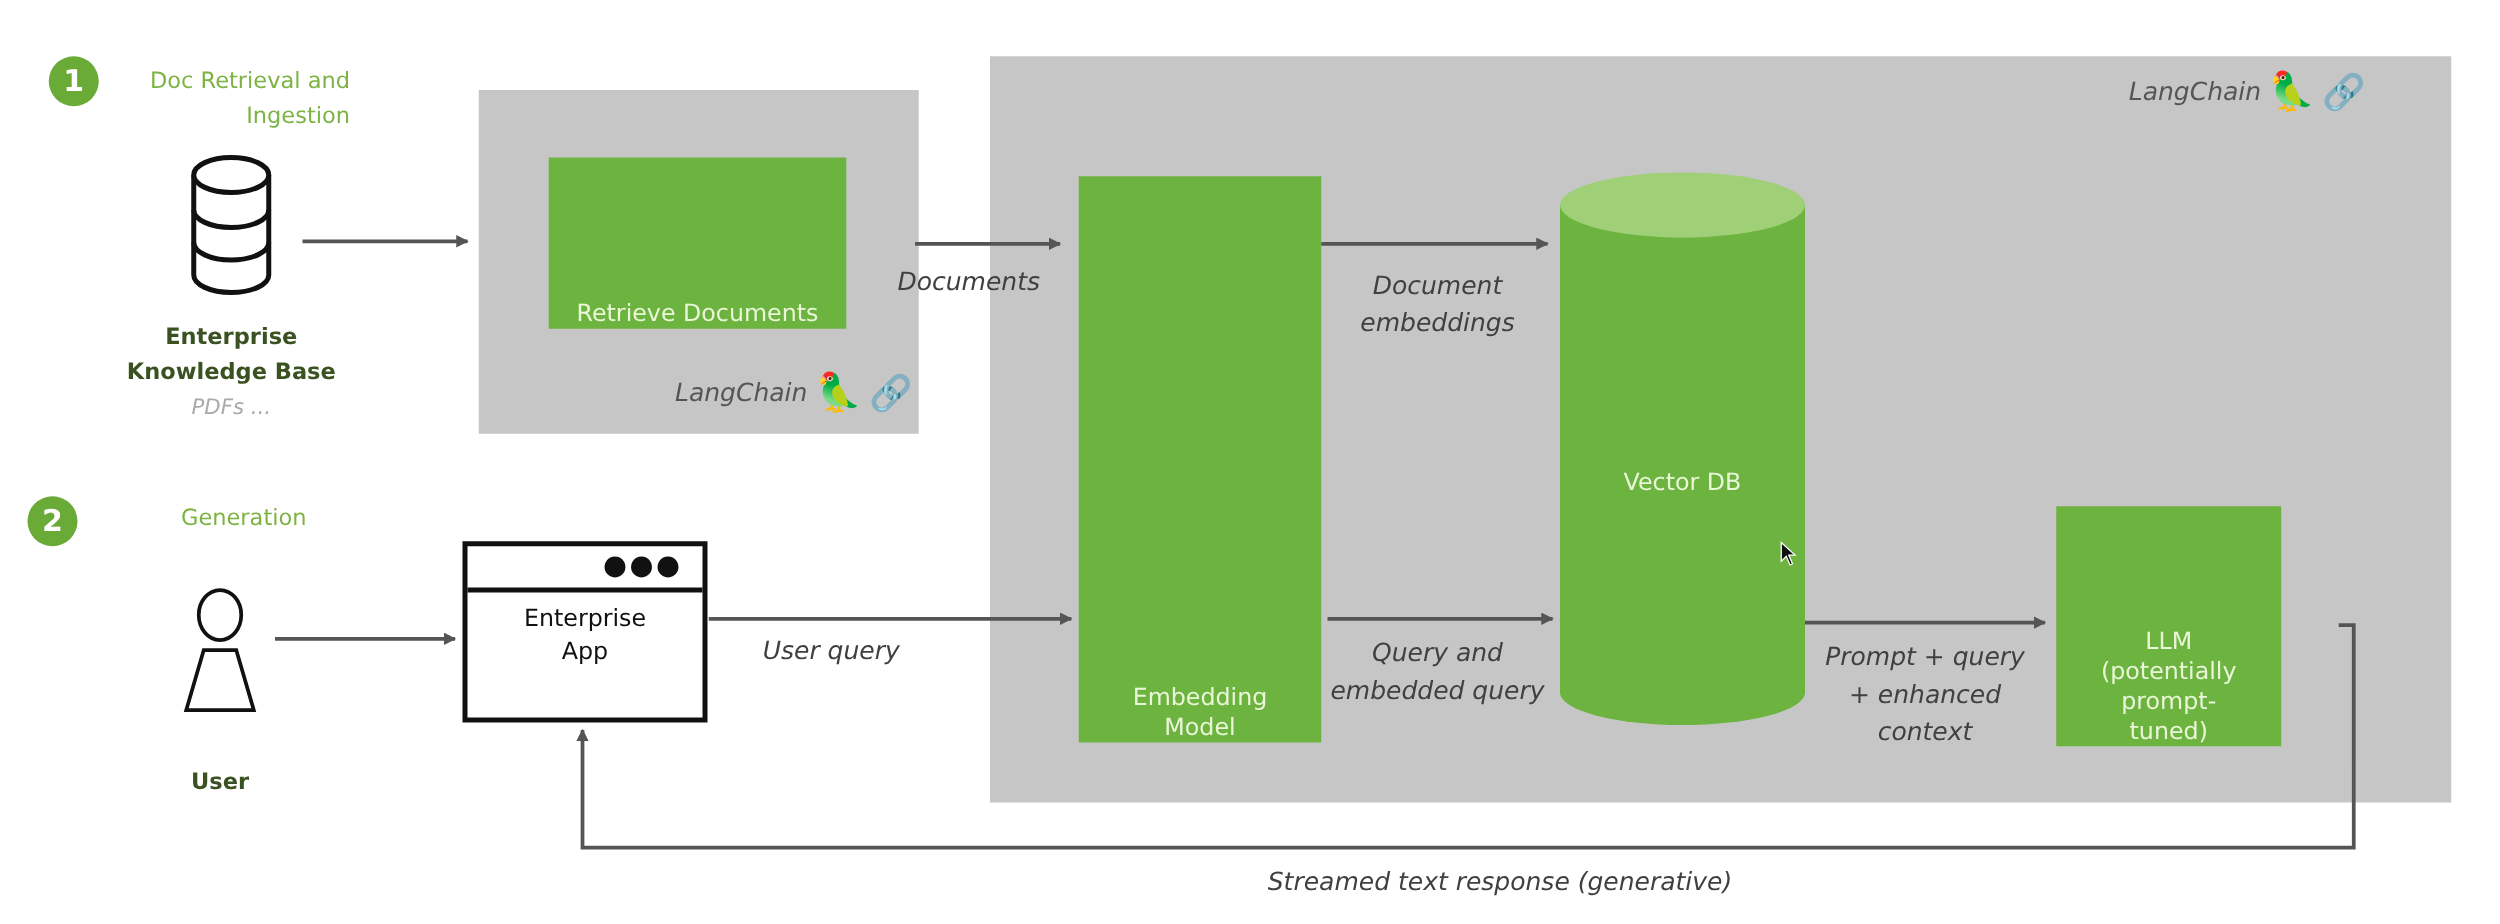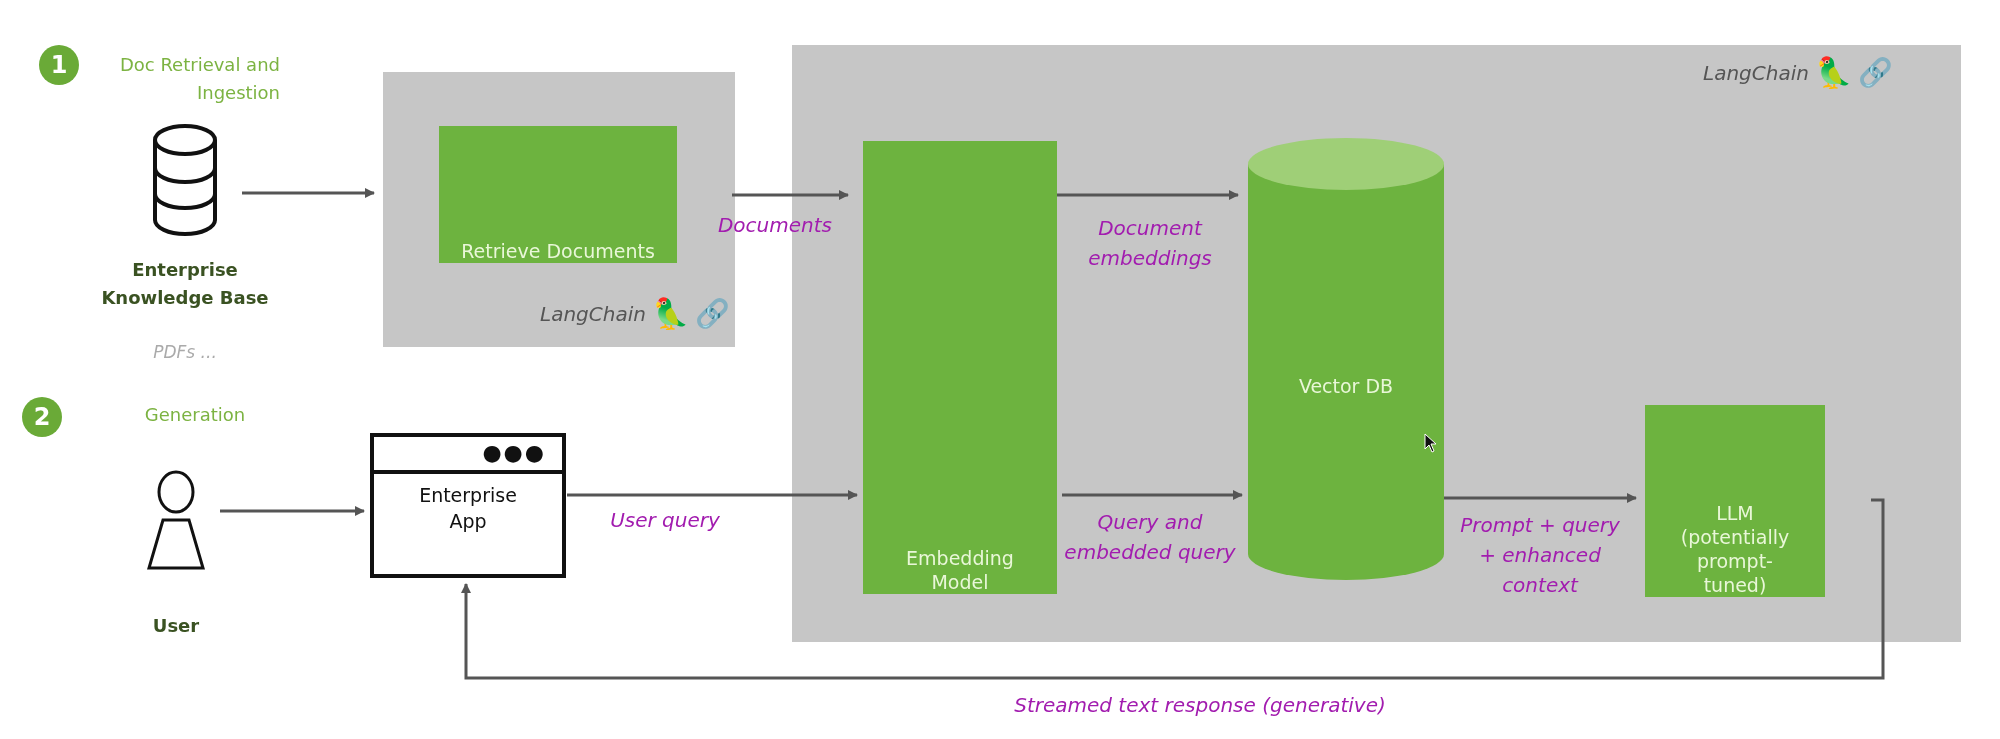--- a/index.html
+++ b/index.html
@@ -7,21 +7,21 @@
          font-family: "DejaVu Sans", "Liberation Sans", sans-serif; }
   .abs { position: absolute; }
   .panel { position: absolute; background: #c6c6c6; }
   .gbox { position: absolute; background: #6db33f; color: #e9f7d8;
           display: flex; align-items: flex-end; justify-content: center;
           text-align: center; font-size: 19px; line-height: 24px; }
   .step-badge { position: absolute; width: 40px; height: 40px; border-radius: 50%;
                 background: #6aaa37; color: #fff; font-size: 24px; font-weight: bold;
                 display: flex; align-items: center; justify-content: center; }
   .step-title { position: absolute; color: #7cb342; font-size: 18px; line-height: 28px; text-align: center; }
-  .label-it { position: absolute; color: #a21caf; font-style: italic; font-size: 20px;
+  .label-it { position: absolute; color: #404040; font-style: italic; font-size: 20px;
               line-height: 30px; text-align: center; }
   .bold-dark { position: absolute; color: #3a5222; font-weight: bold; font-size: 18px;
                line-height: 28px; text-align: center; }
   .lc { position: absolute; display: flex; align-items: center; gap: 6px; }
   .lc-text { color: #555; font-style: italic; font-size: 20px; }
   svg.overlay { position: absolute; left: 0; top: 0; }
 </style>
 </head>
 <body>
 
@@ -43,21 +43,21 @@
     <path d="M5 20 L5 100 A30 14 0 0 0 65 100 L65 20"></path>
     <ellipse cx="35" cy="20" rx="30" ry="14"></ellipse>
     <path d="M5 48 A30 14 0 0 0 65 48" fill="none"></path>
     <path d="M5 74 A30 14 0 0 0 65 74" fill="none"></path>
   </g>
 </svg>
 <div class="bold-dark" style="left:100px;top:256px;width:170px;">
   <div>Enterprise</div>
   <div>Knowledge Base</div>
 </div>
-<div class="abs" style="left:100px;top:316px;width:170px;text-align:center;color:#aaa;font-style:italic;font-size:17px;margin-top:26px;">PDFs ...</div>
+<div class="abs" style="left:100px;top:316px;width:170px;text-align:center;color:#aaa;font-style:italic;font-size:17px;">PDFs ...</div>
 
 <svg class="abs" style="left:145px;top:470px;" width="62" height="102" viewBox="0 0 62 102">
   <g fill="#fff" stroke="#111" stroke-width="3">
     <ellipse cx="31" cy="22" rx="17" ry="20"></ellipse>
     <polygon points="18,50 44,50 58,98 4,98"></polygon>
   </g>
 </svg>
 <div class="bold-dark" style="left:130px;top:600px;width:92px;margin-top:12px;">User</div>
 
 <div class="abs" style="left:370px;top:433px;width:188px;height:137px;border:4px solid #111;background:#fff;">

